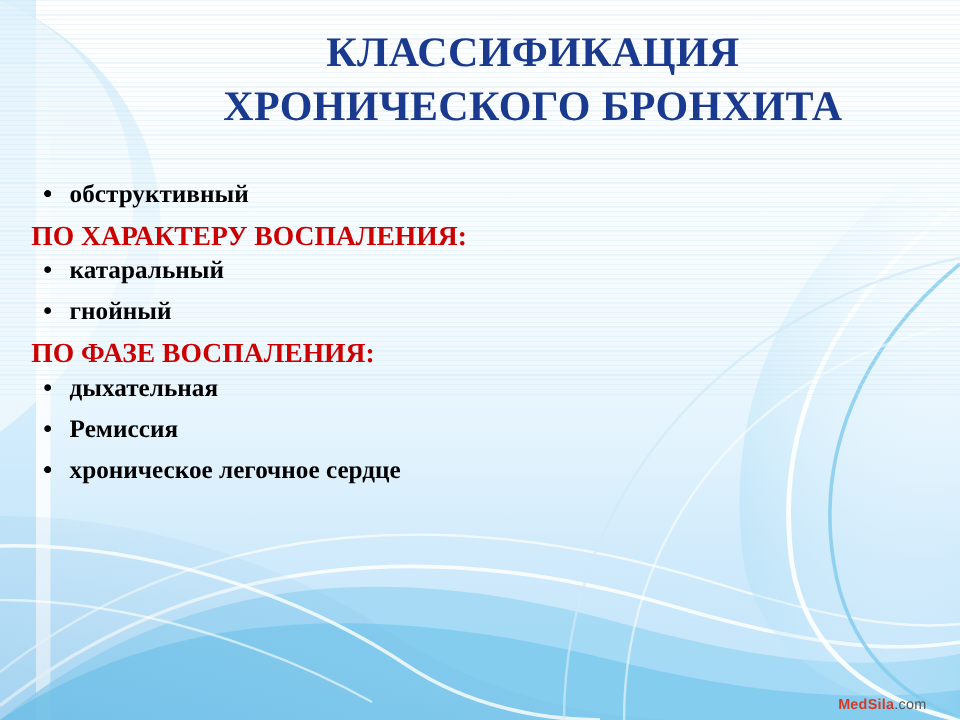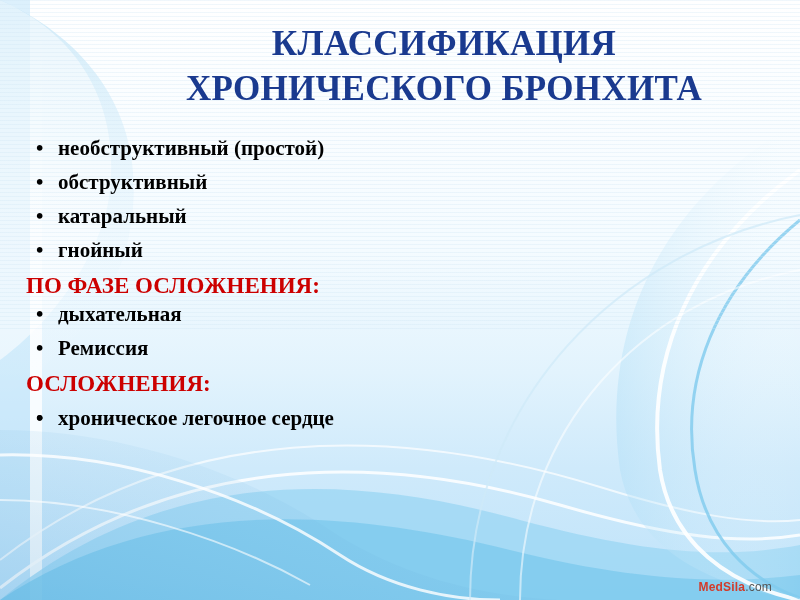--- a/index.html
+++ b/index.html
@@ -182,42 +182,42 @@
 
     <div class="title">
       <span>КЛАССИФИКАЦИЯ</span>
       <span class="line2">ХРОНИЧЕСКОГО БРОНХИТА</span>
     </div>
 
     <div class="body">
 
       <div class="block">
         <ul class="items">
-          <li><span class="bullet">•</span><span>необструктивный (простой)</span></li>
+          <li><span class="bullet">•</span></li>
           <li><span class="bullet">•</span><span>обструктивный</span></li>
         </ul>
       </div>
 
       <div class="block">
+        <div class="section-head"><span>ПО ХАРАКТЕРУ ВОСПАЛЕНИЯ:</span></div>
         <ul class="items">
           <li><span class="bullet">•</span><span>катаральный</span></li>
           <li><span class="bullet">•</span><span>гнойный</span></li>
         </ul>
       </div>
 
       <div class="block">
-        <div class="section-head"><span>ПО ФАЗЕ ОСЛОЖНЕНИЯ:</span></div>
+        <div class="section-head"><span>ПО ФАЗЕ ВОСПАЛЕНИЯ:</span></div>
         <ul class="items">
           <li><span class="bullet">•</span><span>дыхательная</span></li>
           <li><span class="bullet">•</span><span>Ремиссия</span></li>
         </ul>
       </div>
 
       <div class="block">
-        <div class="section-head"><span>ОСЛОЖНЕНИЯ:</span></div>
         <ul class="items">
           <li><span class="bullet">•</span></li>
           <li><span class="bullet">•</span><span> хроническое легочное сердце</span></li>
         </ul>
       </div>
 
     </div>
 
     <div class="watermark">
       <span>MedSila</span><span class="dom">.com</span>

